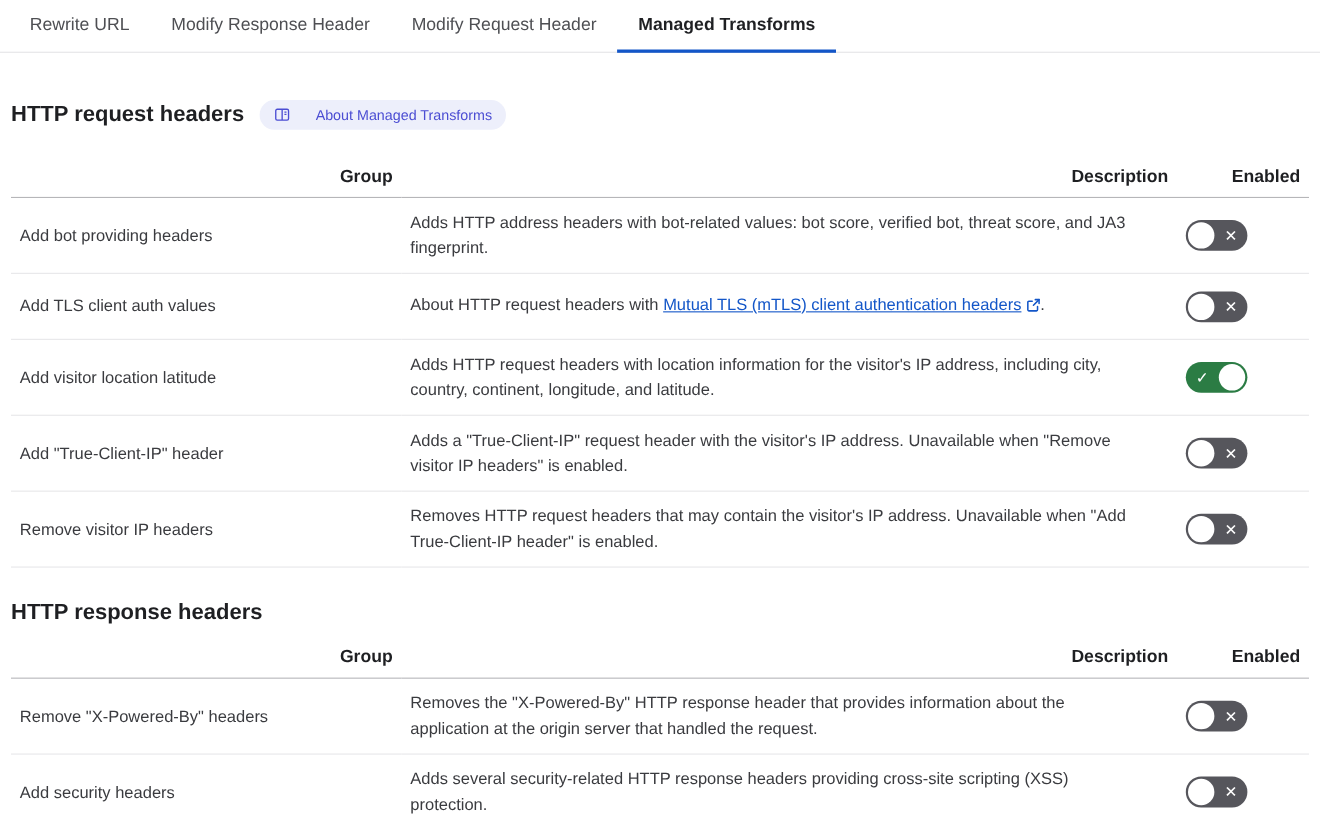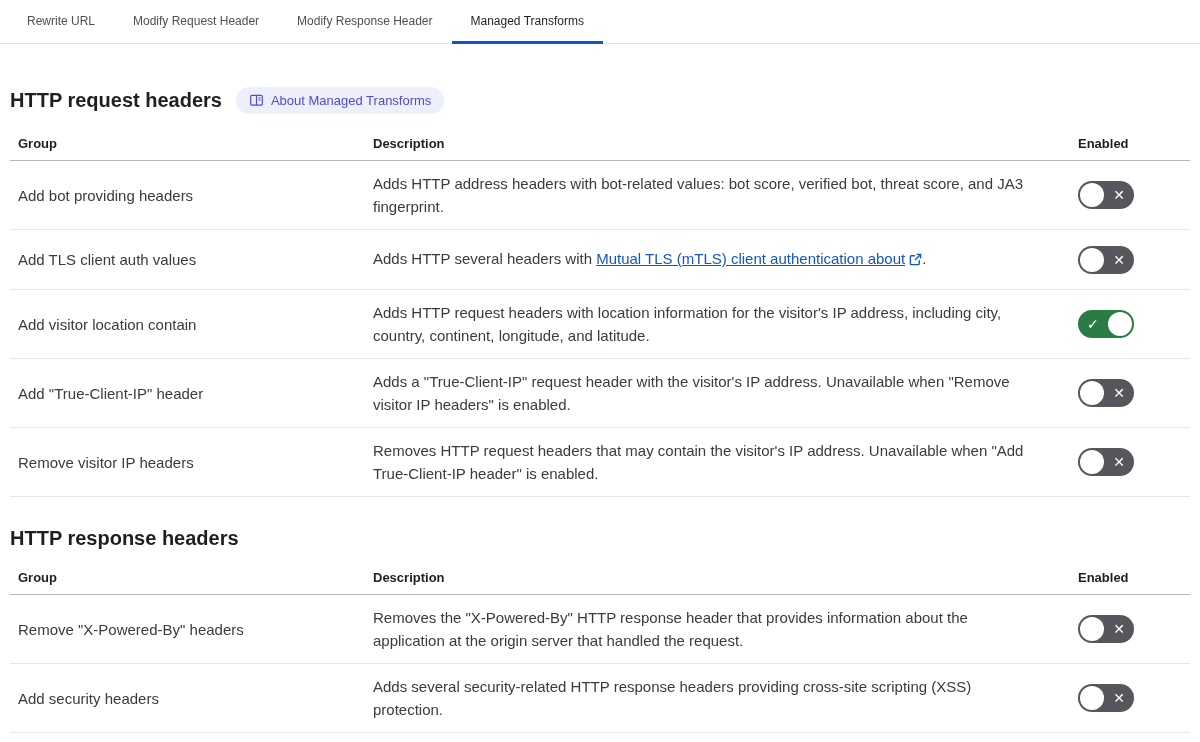--- a/index.html
+++ b/index.html
@@ -14,78 +14,78 @@
 
   
   .tabs {
     display: flex;
     padding-left: 8px;
     border-bottom: 1px solid #e4e4e6;
   }
   .tab {
     position: relative;
     padding: 14px 19px 15px;
-    font-size: 12px;
+    font-size: 16px;
     color: #4e4f53;
     cursor: pointer;
     white-space: nowrap;
   }
   .tab.active {
     color: #1f2023;
-    font-weight: 400;
+    font-weight: 700;
   }
   .tab.active::after {
     content: "";
     position: absolute;
     left: 0; right: 0; bottom: -1px;
     height: 3px;
     background: #1356c8;
   }
 
   
   .content { padding: 0 10px; }
 
   .section-head {
     display: flex;
     align-items: center;
     gap: 14px;
     margin-top: 43px;
-    margin-bottom: 16px;
+    margin-bottom: 28px;
   }
   .section-title {
     font-size: 20px;
     font-weight: 700;
     color: #1e1f22;
   }
   .badge {
     display: inline-flex;
     align-items: center;
-    gap: 7px;
+    gap: 23px;
     background: #edeffb;
     color: #4b4dd3;
     font-size: 13px;
     padding: 6px 13px;
     border-radius: 15px;
     cursor: pointer;
     line-height: 1;
   }
   .badge svg { display: block; }
 
   
   table {
     width: 100%;
     border-collapse: collapse;
     table-layout: fixed;
   }
   col.c-group   { width: 355px; }
   col.c-desc    { width: 705px; }
   col.c-enabled { width: 120px; }
   th {
-    text-align: left;
-    font-size: 13px;
+    text-align: right;
+    font-size: 16px;
     font-weight: 700;
     color: #1e1f22;
     padding: 6px 8px 9px;
     border-bottom: 1px solid #b6b6b9;
   }
   td {
     font-size: 15px;
     line-height: 23px;
     color: #3a3b3f;
     padding: 11px 8px;
@@ -133,22 +133,22 @@
   .toggle.off .glyph { right: 9px; }
   .toggle.on  { background: #2b7c44; }
   .toggle.on .knob   { right: 2px; }
   .toggle.on .glyph  { left: 9px; }
 </style>
 </head>
 <body>
 
 <div class="tabs">
   <div class="tab">Rewrite URL</div>
+  <div class="tab">Modify Response Header</div>
   <div class="tab">Modify Request Header</div>
-  <div class="tab">Modify Response Header</div>
   <div class="tab active">Managed Transforms</div>
 </div>
 
 <div class="content">
 
   <div class="section-head">
     <span class="section-title">HTTP request headers</span>
     <span class="badge">
       <span>
         <svg width="15" height="15" viewBox="0 0 16 16" fill="none" stroke="#4b4dd3" stroke-width="1.3" stroke-linejoin="round">
@@ -182,35 +182,35 @@
         <td>
           <span class="toggle off">
             <span class="glyph">✕</span>
             <span class="knob"></span>
           </span>
         </td>
       </tr>
       <tr>
         <td>Add TLS client auth values</td>
         <td class="desc-cell">
-          <span>Adds HTTP several headers with </span><a class="doc-link">Mutual TLS (mTLS) client authentication about</a><span class="ext-icon"><svg width="13" height="13" viewBox="0 0 14 14" fill="none" stroke="#1356c8" stroke-width="1.5" stroke-linecap="round" stroke-linejoin="round">
+          <span>About HTTP request headers with </span><a class="doc-link">Mutual TLS (mTLS) client authentication headers</a><span class="ext-icon"><svg width="13" height="13" viewBox="0 0 14 14" fill="none" stroke="#1356c8" stroke-width="1.5" stroke-linecap="round" stroke-linejoin="round">
                 <path d="M11 8.2v3.3a1 1 0 0 1-1 1H2.5a1 1 0 0 1-1-1V4a1 1 0 0 1 1-1h3.3"></path>
                 <polyline points="8.8,1.5 12.5,1.5 12.5,5.2"></polyline>
                 <line x1="12.5" y1="1.5" x2="7" y2="7"></line>
               </svg></span><span>.</span>
         </td>
         <td>
           <span class="toggle off">
             <span class="glyph">✕</span>
             <span class="knob"></span>
           </span>
         </td>
       </tr>
       <tr>
-        <td>Add visitor location contain</td>
+        <td>Add visitor location latitude</td>
         <td class="desc-cell">Adds HTTP request headers with location information for the visitor's IP address, including city, country, continent, longitude, and latitude.</td>
         <td>
           <span class="toggle on">
             <span class="glyph">✓</span>
             <span class="knob"></span>
           </span>
         </td>
       </tr>
       <tr>
         <td>Add "True-Client-IP" header</td>

